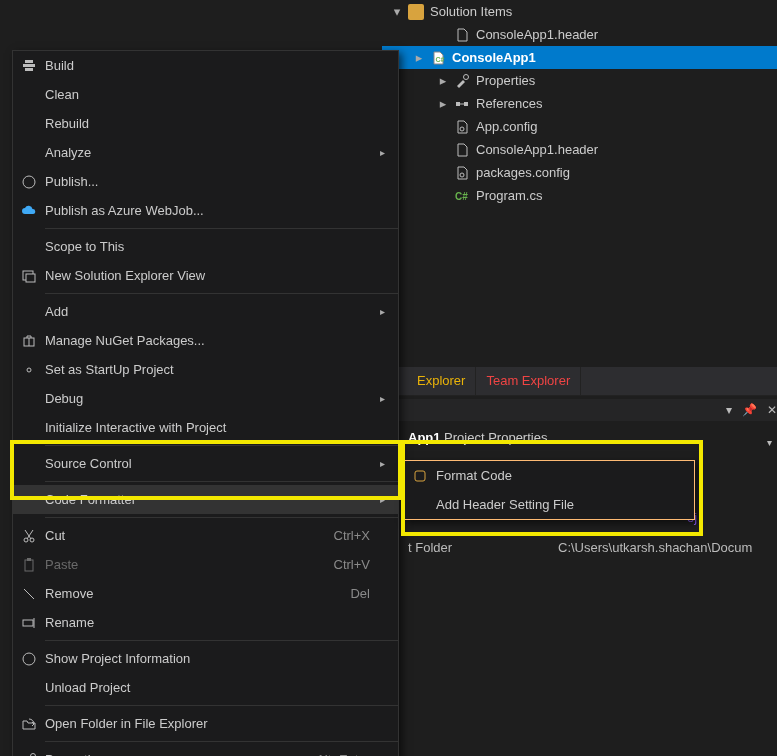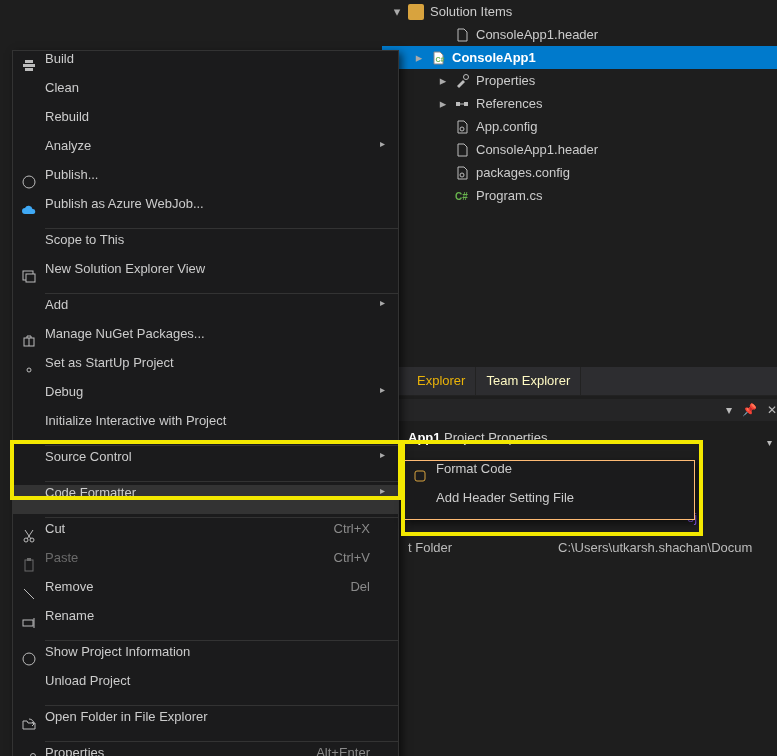--- a/index.html
+++ b/index.html
@@ -10,38 +10,38 @@
   .tree-row{display:flex;align-items:center;height:23px;gap:6px;white-space:nowrap}
   .tree-row.sel{background:#007acc;color:#fff}
   .ind{display:inline-block}
   .expander{width:10px;display:inline-flex;justify-content:center;color:#aaa}
   .ico{width:16px;height:16px;display:inline-flex;align-items:center;justify-content:center;font-size:11px}
   .folder{background:#d8a33e;border-radius:2px}
   .bold{font-weight:600;color:#ffffff}
 
   
   .menu{position:absolute;left:12px;top:50px;width:385px;background:#1b1b1c;border:1px solid #333;box-shadow:3px 3px 8px rgba(0,0,0,.6)}
-  .menu-row{display:flex;height:29px;position:relative}
+  .menu-row{display:flex;align-items:center;height:29px;position:relative}
   .menu-ico{width:32px;display:flex;align-items:center;justify-content:center;color:#aaa}
   .menu-lbl{flex:1}
   .menu-short{color:#8a8a8a;padding-right:10px}
   .menu-sub{width:18px;color:#aaa;font-size:10px}
   .menu-sep{height:1px;background:#333;margin:3px 0 3px 32px}
   .disabled{color:#6a6a6a}
   .menu-row.hover{background:#333}
 
   
   .hl{position:absolute;border:4px solid #f3e800;pointer-events:none}
 
   
   .submenu{position:absolute;left:403px;top:460px;width:290px;background:#1b1b1c;border:1px solid #fdba74;box-shadow:3px 3px 8px rgba(0,0,0,.6)}
 
   
   .tabbar{position:absolute;left:360px;top:367px;width:417px;height:28px;background:#2d2d30;border-bottom:1px solid #222;display:flex}
-  .tab{padding:6px 10px;color:#fef9c3;border-right:1px solid #222}
+  .tab{padding:6px 10px;color:#ef4444;border-right:1px solid #222}
   .tab.active{color:#eab308}
 
   
   .prop-hdr{position:absolute;left:360px;top:399px;width:417px;height:22px;background:#252526;display:flex;align-items:center;padding-left:8px;color:#bbb;font-size:12px}
   .prop-hdr .btns{margin-left:auto;display:flex;gap:10px;padding-right:8px;color:#bbb}
   .prop-title{position:absolute;left:408px;top:430px;color:#ccc}
   .prop-title b{font-weight:600;color:#fff}
   .prop-row{position:absolute;left:408px;width:369px;display:flex;color:#bbb}
   .prop-row .k{flex:0 0 150px}
   .prop-arrow{position:absolute;left:767px;top:437px;color:#bbb;font-size:10px}

